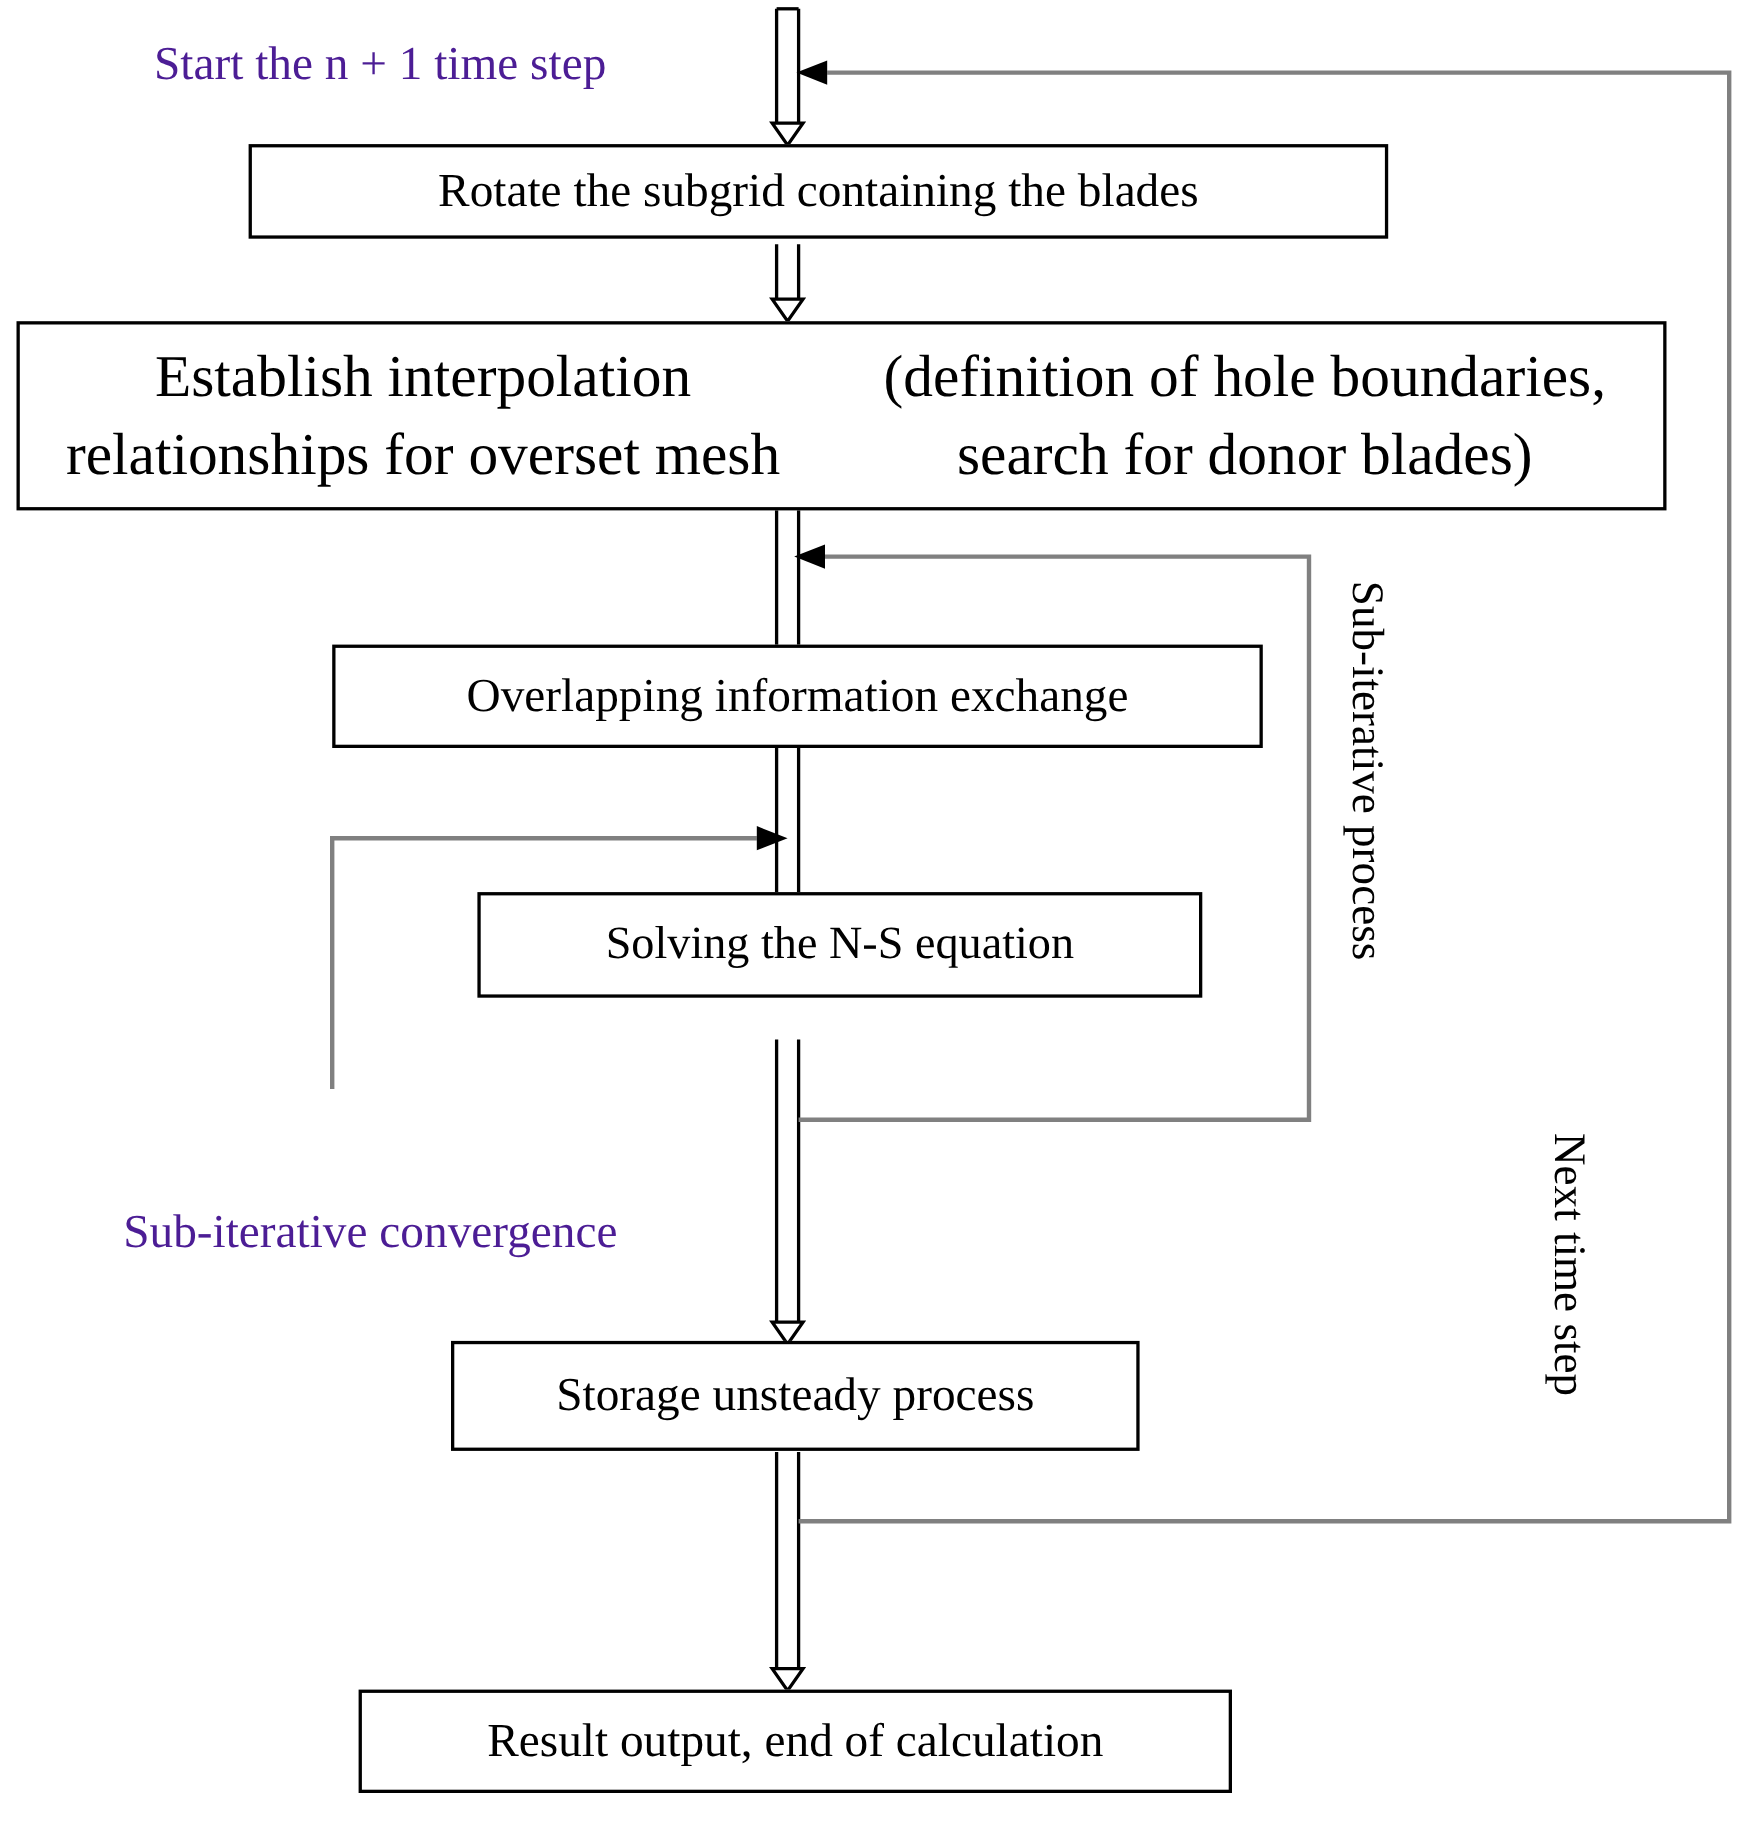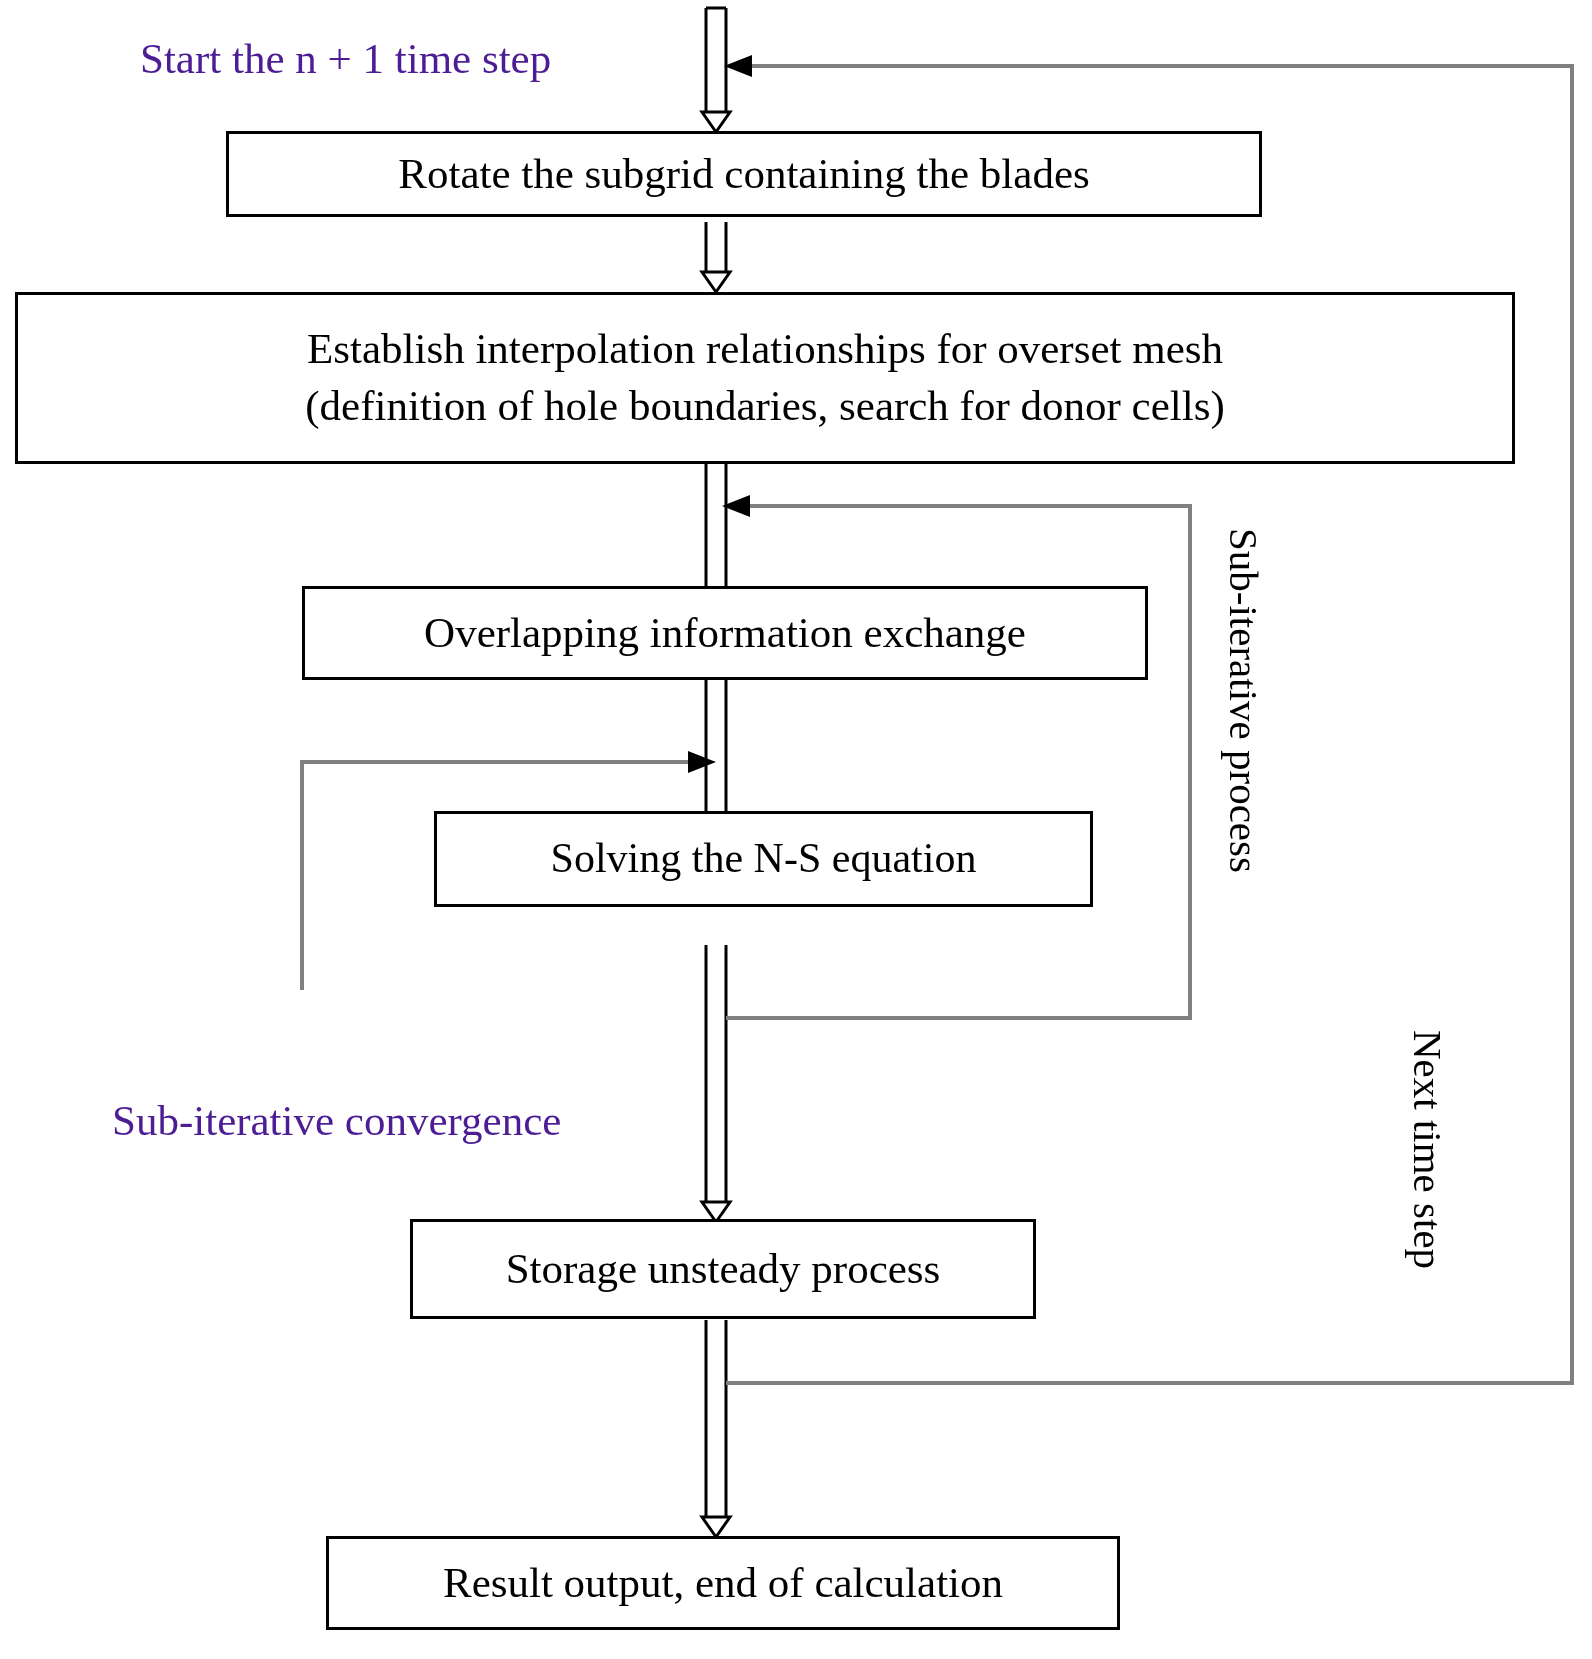--- a/index.html
+++ b/index.html
@@ -104,23 +104,23 @@
       <path d="M726,1383 L1572,1383 L1572,66 L752,66" stroke="#808080" stroke-width="4" fill="none"></path>
       <path d="M752,55 L724,66 L752,77 Z" fill="#000000"></path>
     </g>
 
   </svg>
 
   <div class="free-label" style="left:140px; top:34px; font-size:43px;">Start the n + 1 time step</div>
 
   <div class="box" style="left:226px; top:131px; width:1036px; height:86px; font-size:43px;">Rotate the subgrid containing the blades</div>
 
-  <div class="box" style="left:15px; top:292px; width:1500px; height:172px; font-size:43px; flex-direction:column;">
+  <div class="box" style="left:15px; top:292px; width:1500px; height:172px; font-size:54px; flex-direction:row;">
     <span>Establish interpolation relationships for overset mesh</span>
-    <span>(definition  of hole boundaries, search for donor cells)</span>
+    <span>(definition  of hole boundaries, search for donor blades)</span>
   </div>
 
   <div class="box" style="left:302px; top:586px; width:846px; height:94px; font-size:43px;">Overlapping information exchange</div>
 
 
   <div class="box" style="left:434px; top:811px; width:659px; height:96px; font-size:42px; z-index:6;">Solving the N-S equation</div>
 
   <div class="free-label" style="left:112px; top:1096px; font-size:43px;">Sub-iterative  convergence</div>
 
   <div class="box" style="left:410px; top:1219px; width:626px; height:100px; font-size:43px;">Storage unsteady process</div>

